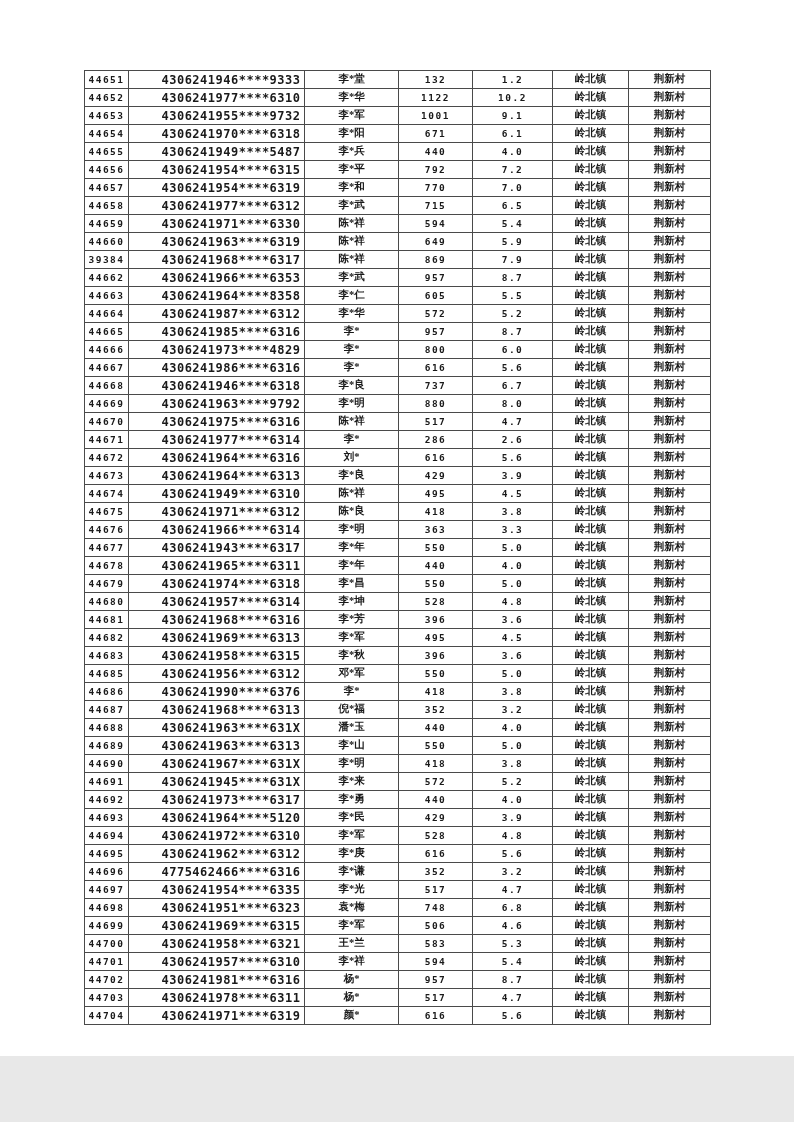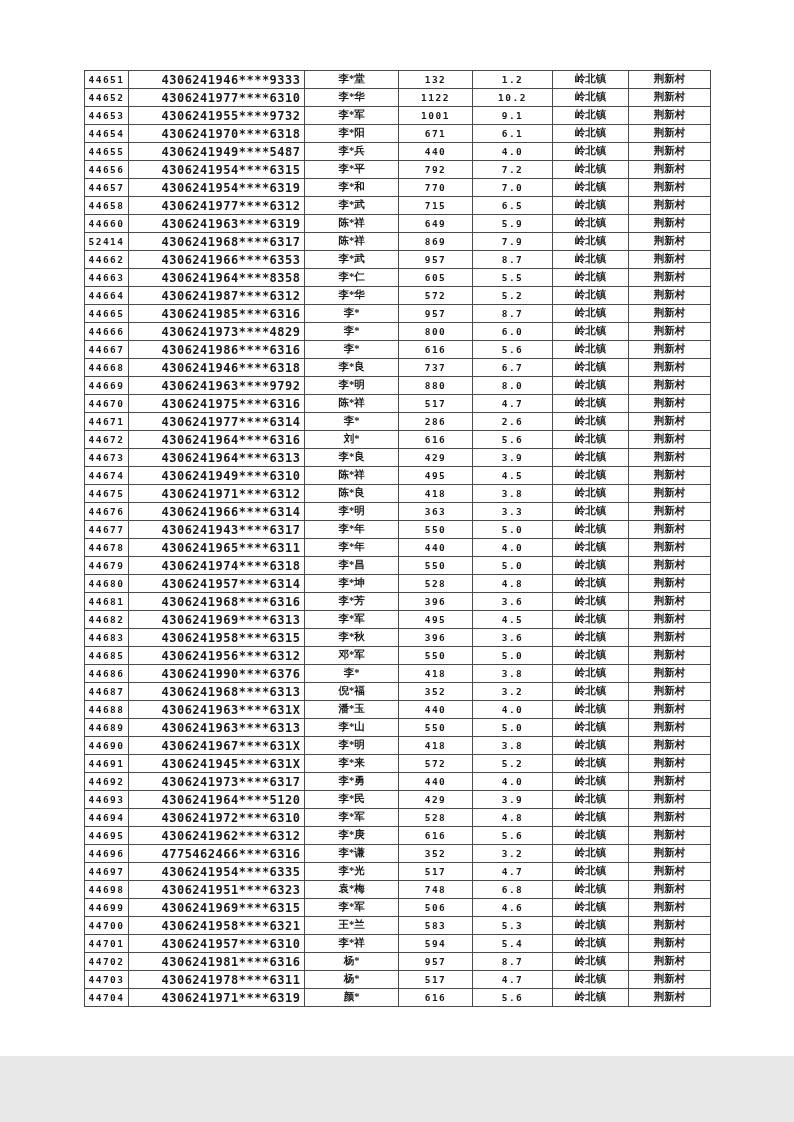--- a/index.html
+++ b/index.html
@@ -137,30 +137,39 @@
         <tr>
       <td class="num">44658</td>
       <td class="idnum">4306241977****6312</td>
       <td>李*武</td>
       <td class="num">715</td>
       <td class="num">6.5</td>
       <td>岭北镇</td>
       <td>荆新村</td>
     </tr>
         <tr>
+      <td class="num">44659</td>
+      <td class="idnum">4306241971****6330</td>
+      <td>陈*祥</td>
+      <td class="num">594</td>
+      <td class="num">5.4</td>
+      <td>岭北镇</td>
+      <td>荆新村</td>
+    </tr>
+        <tr>
       <td class="num">44660</td>
       <td class="idnum">4306241963****6319</td>
       <td>陈*祥</td>
       <td class="num">649</td>
       <td class="num">5.9</td>
       <td>岭北镇</td>
       <td>荆新村</td>
     </tr>
         <tr>
-      <td class="num">52414</td>
+      <td class="num">39384</td>
       <td class="idnum">4306241968****6317</td>
       <td>陈*祥</td>
       <td class="num">869</td>
       <td class="num">7.9</td>
       <td>岭北镇</td>
       <td>荆新村</td>
     </tr>
         <tr>
       <td class="num">44662</td>
       <td class="idnum">4306241966****6353</td>

